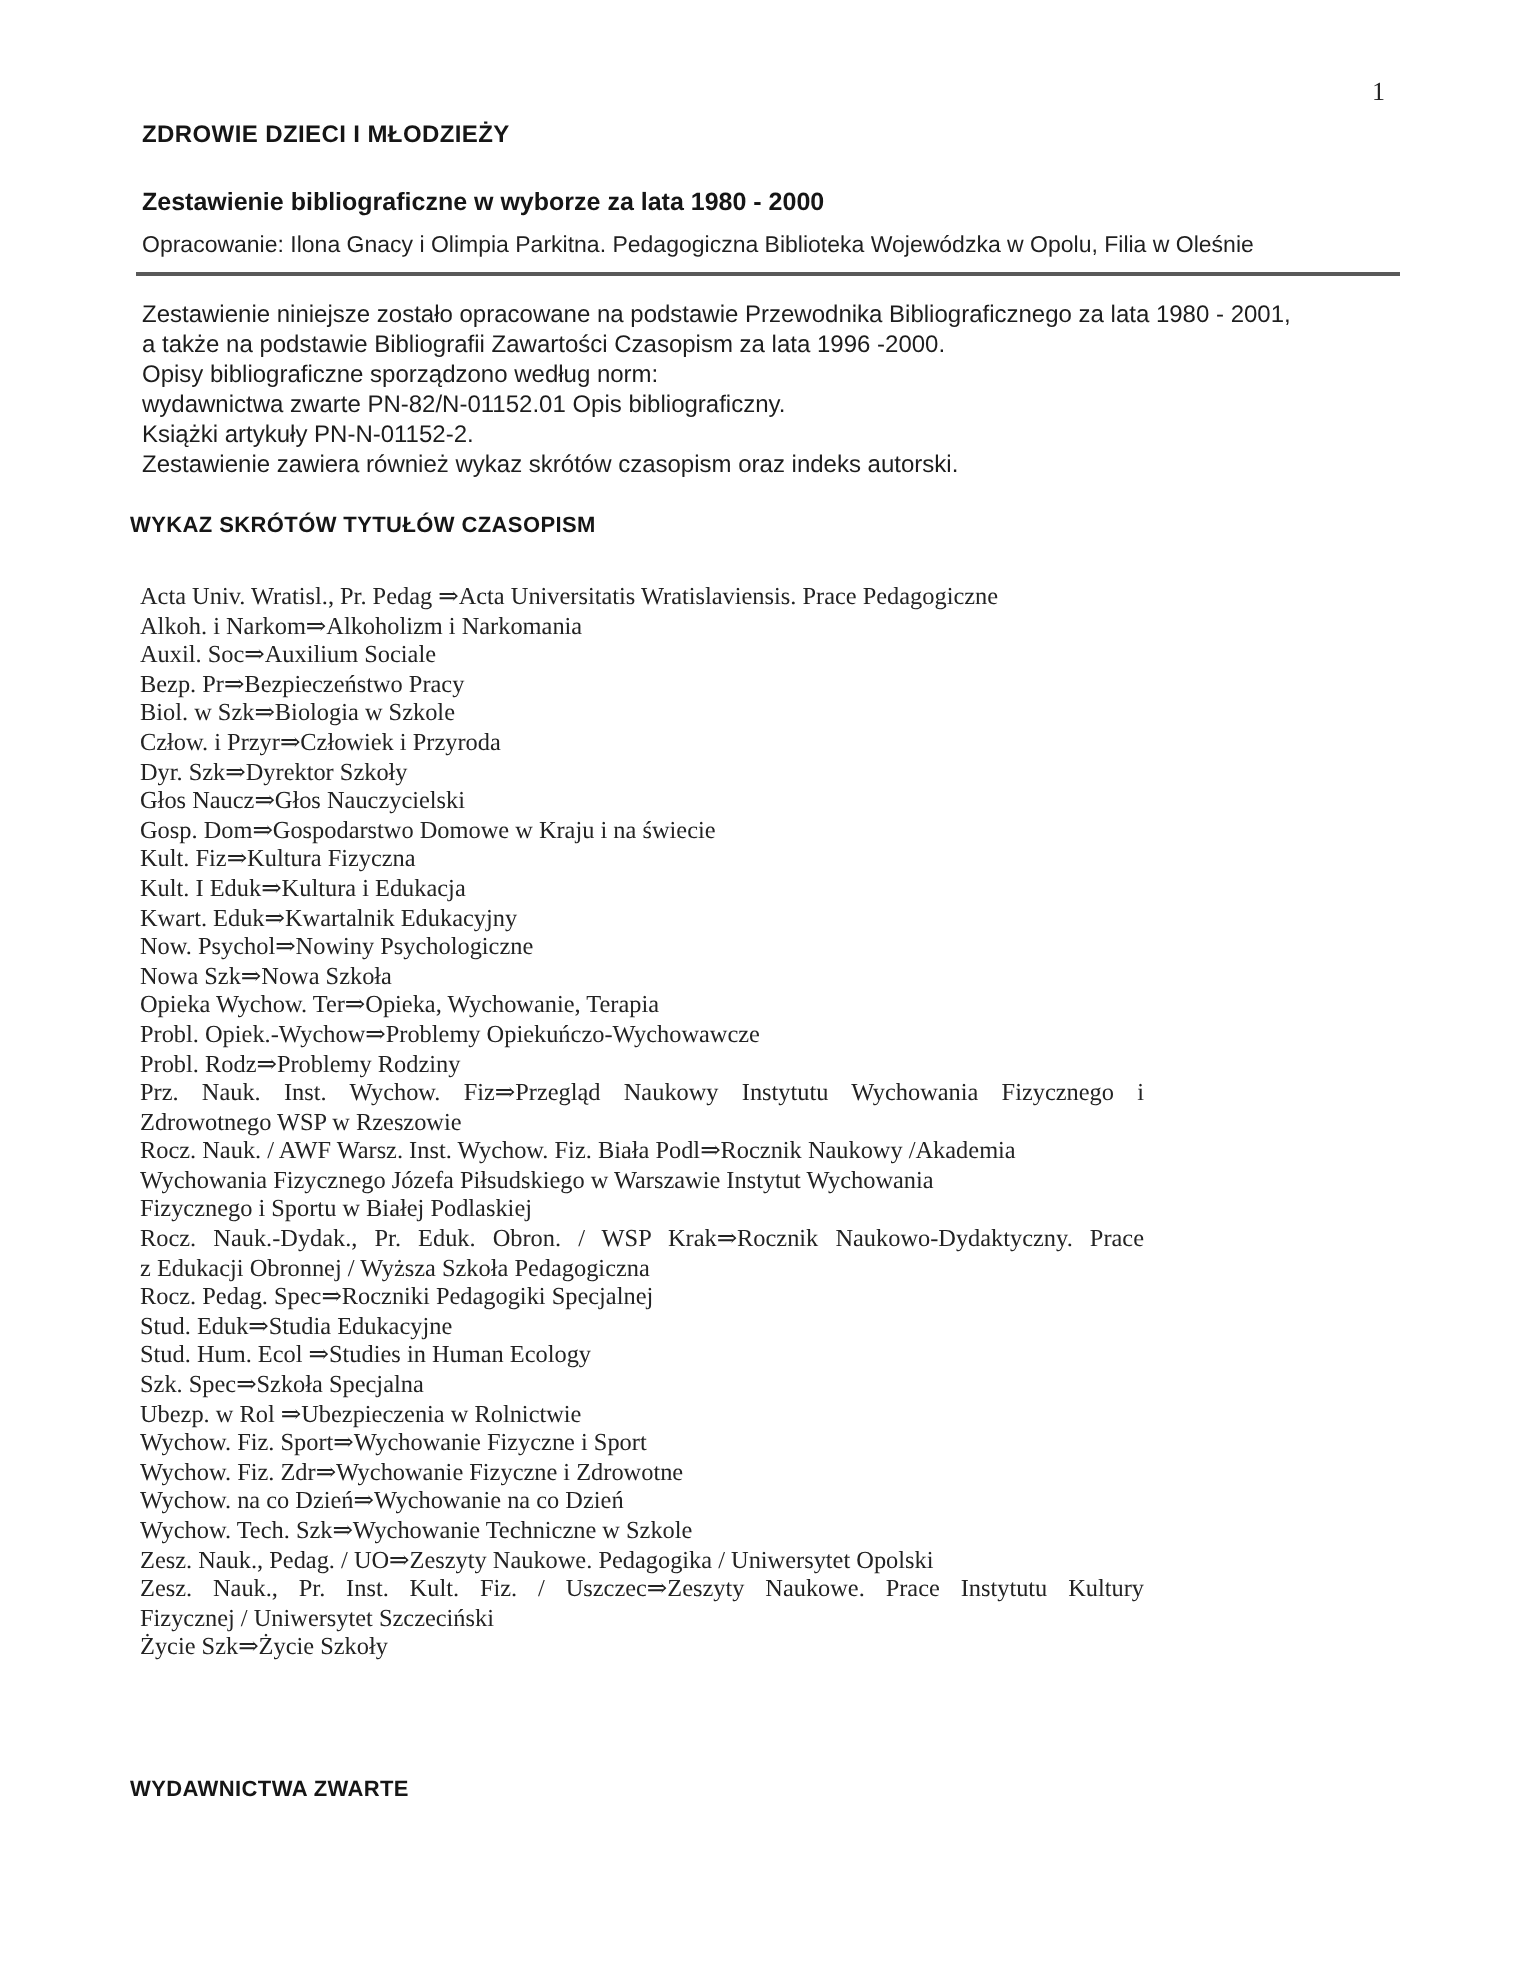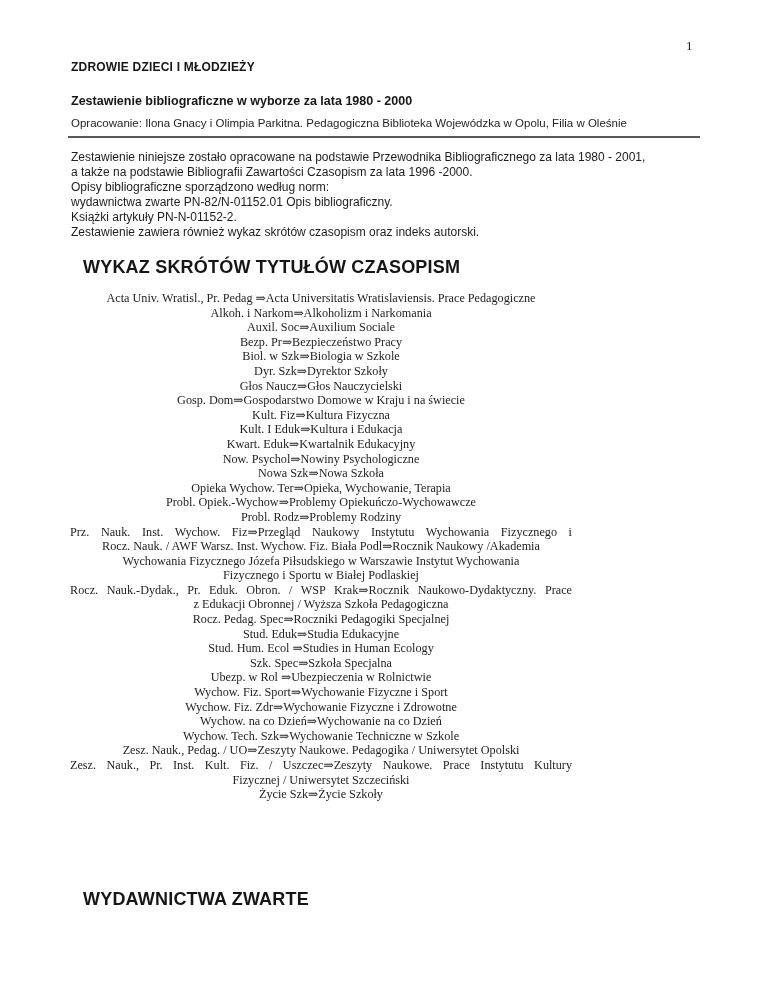--- a/index.html
+++ b/index.html
@@ -66,40 +66,40 @@
     top: 150px;
     left: 71px;
     width: 660px;
     font-size: 12px;
     line-height: 15px;
     color: #1d1d1d;
   }
   .intro-line { white-space: nowrap; }
   .section-heading {
     position: absolute;
-    left: 83px;
+    left: 65px;
     margin: 0;
-    font-size: 18px;
+    font-size: 11px;
     font-weight: bold;
     letter-spacing: 0.2px;
     color: #161616;
   }
   .heading-abbrev { top: 257px; }
   .heading-zwarte { top: 889px; }
   .abbrev-list {
     position: absolute;
     top: 291px;
     left: 70px;
     width: 502px;
     font-family: "Liberation Serif", "DejaVu Serif", "DejaVu Sans", serif;
     font-size: 12.2px;
     line-height: 14.6px;
     color: #232323;
   }
-  .abbrev-line { white-space: nowrap; text-align: center; }
+  .abbrev-line { white-space: nowrap; }
   .abbrev-line.stretch {
     white-space: normal;
     text-align: justify;
     text-align-last: justify;
   }
 </style>
 </head>
 <body>
 
 <div class="page">
@@ -124,32 +124,34 @@
     </div>
 
   <h3 class="section-heading heading-abbrev">WYKAZ SKRÓTÓW TYTUŁÓW CZASOPISM</h3>
 
   <div class="abbrev-list" id="abbrev">
       <div class="abbrev-line">Acta Univ. Wratisl., Pr. Pedag ⇒Acta Universitatis Wratislaviensis. Prace Pedagogiczne</div>
       <div class="abbrev-line">Alkoh. i Narkom⇒Alkoholizm i Narkomania</div>
       <div class="abbrev-line">Auxil. Soc⇒Auxilium Sociale</div>
       <div class="abbrev-line">Bezp. Pr⇒Bezpieczeństwo Pracy</div>
       <div class="abbrev-line">Biol. w Szk⇒Biologia w Szkole</div>
+      <div class="abbrev-line">Człow. i Przyr⇒Człowiek i Przyroda</div>
       <div class="abbrev-line">Dyr. Szk⇒Dyrektor Szkoły</div>
       <div class="abbrev-line">Głos Naucz⇒Głos Nauczycielski</div>
       <div class="abbrev-line">Gosp. Dom⇒Gospodarstwo Domowe w Kraju i na świecie</div>
       <div class="abbrev-line">Kult. Fiz⇒Kultura Fizyczna</div>
       <div class="abbrev-line">Kult. I Eduk⇒Kultura i Edukacja</div>
       <div class="abbrev-line">Kwart. Eduk⇒Kwartalnik Edukacyjny</div>
       <div class="abbrev-line">Now. Psychol⇒Nowiny Psychologiczne</div>
       <div class="abbrev-line">Nowa Szk⇒Nowa Szkoła</div>
       <div class="abbrev-line">Opieka Wychow. Ter⇒Opieka, Wychowanie, Terapia</div>
       <div class="abbrev-line">Probl. Opiek.-Wychow⇒Problemy Opiekuńczo-Wychowawcze</div>
       <div class="abbrev-line">Probl. Rodz⇒Problemy Rodziny</div>
       <div class="abbrev-line stretch">Prz. Nauk. Inst. Wychow. Fiz⇒Przegląd Naukowy Instytutu Wychowania Fizycznego i</div>
+      <div class="abbrev-line">Zdrowotnego WSP w Rzeszowie</div>
       <div class="abbrev-line">Rocz. Nauk. / AWF Warsz. Inst. Wychow. Fiz. Biała Podl⇒Rocznik Naukowy /Akademia</div>
       <div class="abbrev-line">Wychowania Fizycznego Józefa Piłsudskiego w Warszawie Instytut Wychowania</div>
       <div class="abbrev-line">Fizycznego i Sportu w Białej Podlaskiej</div>
       <div class="abbrev-line stretch">Rocz. Nauk.-Dydak., Pr. Eduk. Obron. / WSP Krak⇒Rocznik Naukowo-Dydaktyczny. Prace</div>
       <div class="abbrev-line">z Edukacji Obronnej / Wyższa Szkoła Pedagogiczna</div>
       <div class="abbrev-line">Rocz. Pedag. Spec⇒Roczniki Pedagogiki Specjalnej</div>
       <div class="abbrev-line">Stud. Eduk⇒Studia Edukacyjne</div>
       <div class="abbrev-line">Stud. Hum. Ecol ⇒Studies in Human Ecology</div>
       <div class="abbrev-line">Szk. Spec⇒Szkoła Specjalna</div>
       <div class="abbrev-line">Ubezp. w Rol ⇒Ubezpieczenia w Rolnictwie</div>

